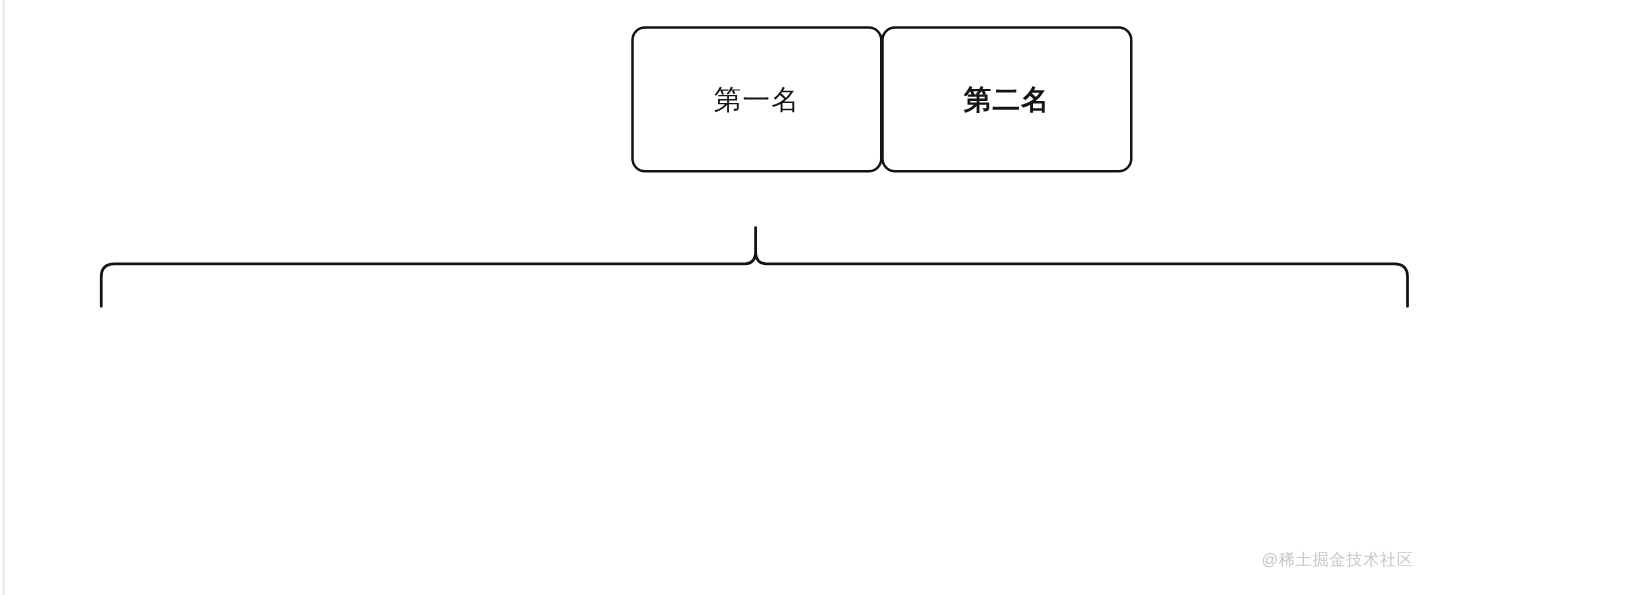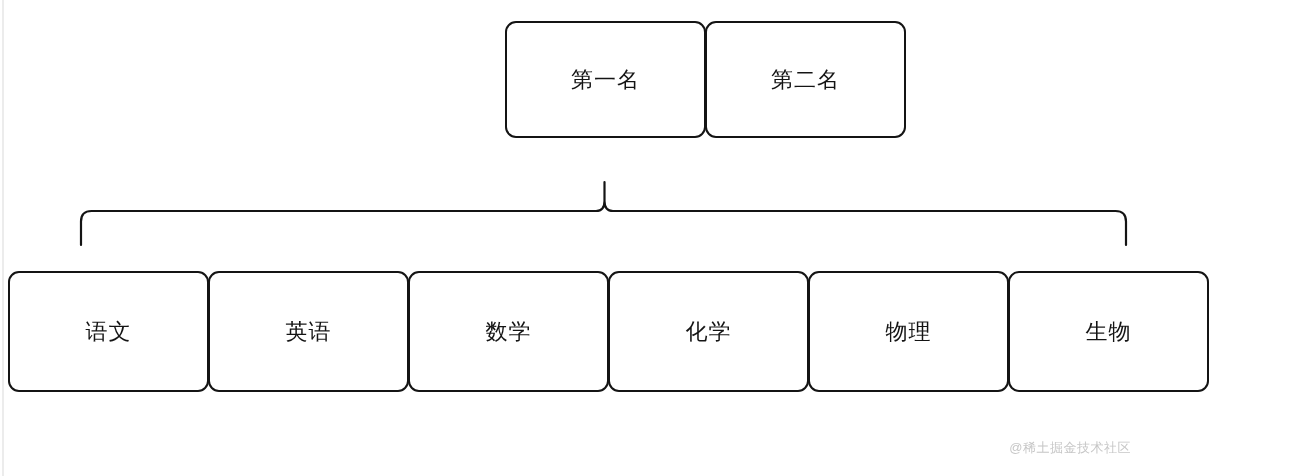--- a/index.html
+++ b/index.html
@@ -36,21 +36,21 @@
   .row-subjects{ left: 8px;   top: 271px; }
   .node {
     width: 201px;
     background: var(--bg);
     border: 2px solid var(--border-color);
     border-radius: 11px;
     display: flex;
     align-items: center;
     justify-content: center;
   }
-  .node + .node { margin-left: -1px; }
+  .node + .node { margin-left: -1px; font-weight: bold; }
   .row-ranks .node    { height: 117px; }
   .row-subjects .node { height: 121px; }
   .node-label {
     font-size: 22px;
     color: var(--text-color);
     letter-spacing: 1px;
     white-space: nowrap;
   }
   .brace-svg {
     position: absolute;
@@ -96,36 +96,16 @@
              L 596 211
              Q 604.5 211 604.5 201
              L 604.5 182
              L 604.5 201
              Q 604.5 211 613 211
              L 1115.5 211
              Q 1126 211 1126 221.5
              L 1126 245"></path>
   </svg>
 
-  <div class="row row-subjects">
-    <div class="node">
-      <span class="node-label">语文</span>
-    </div>
-    <div class="node">
-      <span class="node-label">英语</span>
-    </div>
-    <div class="node">
-      <span class="node-label">数学</span>
-    </div>
-    <div class="node">
-      <span class="node-label">化学</span>
-    </div>
-    <div class="node">
-      <span class="node-label">物理</span>
-    </div>
-    <div class="node">
-      <span class="node-label">生物</span>
-    </div>
-  </div>
 
   <div class="watermark">@稀土掘金技术社区</div>
 
 </div>
 
 </body></html>

